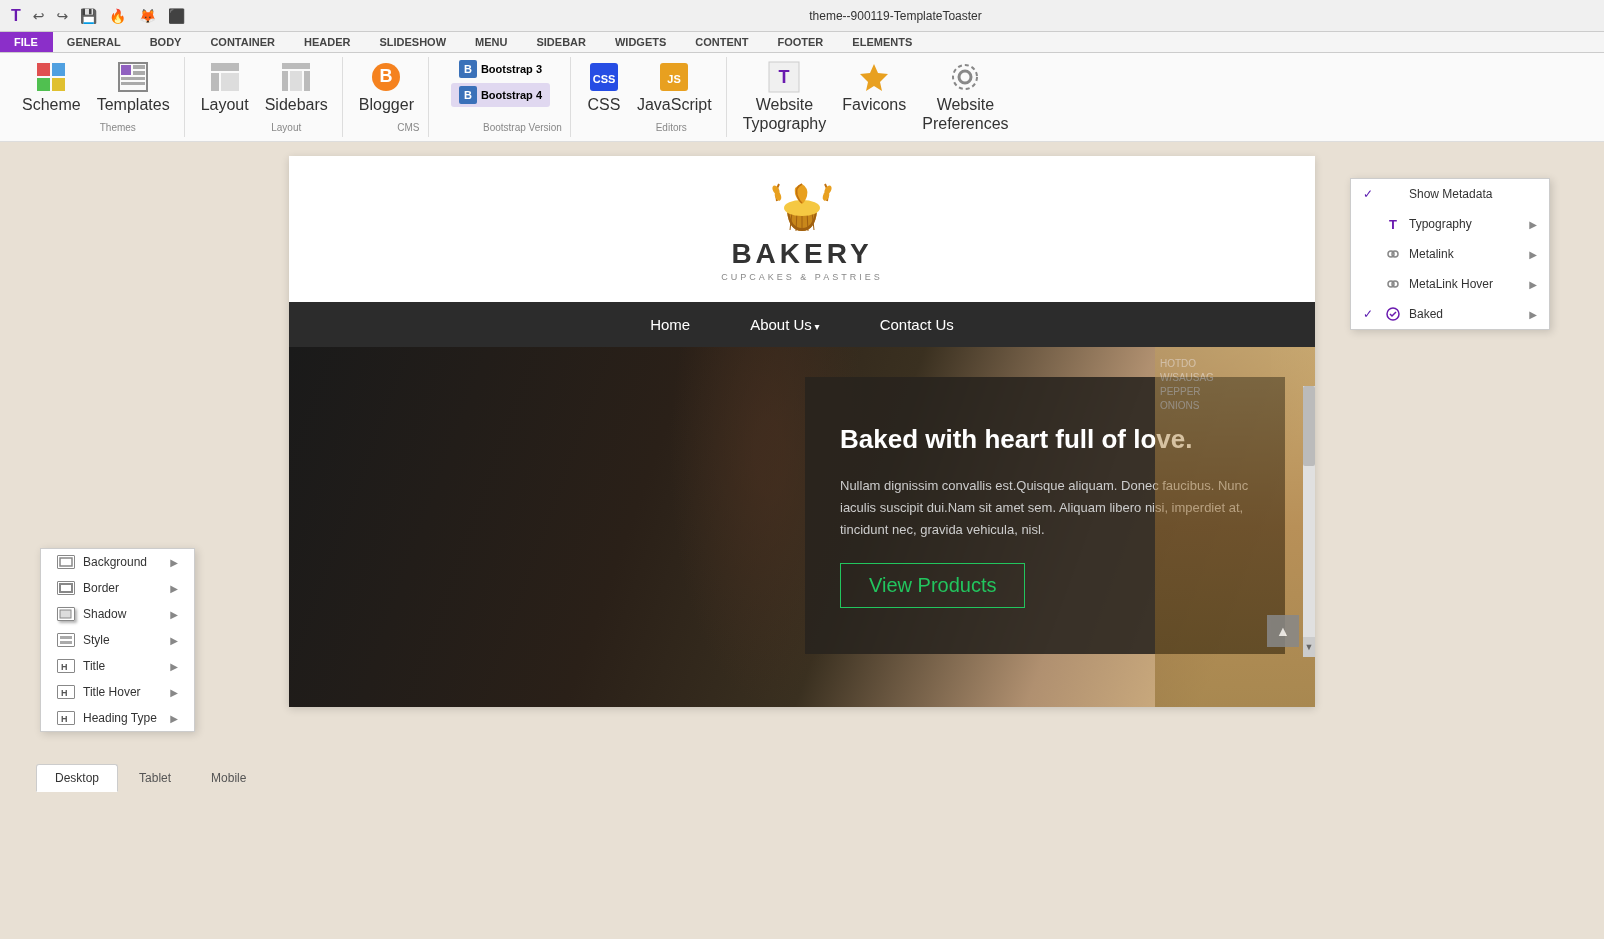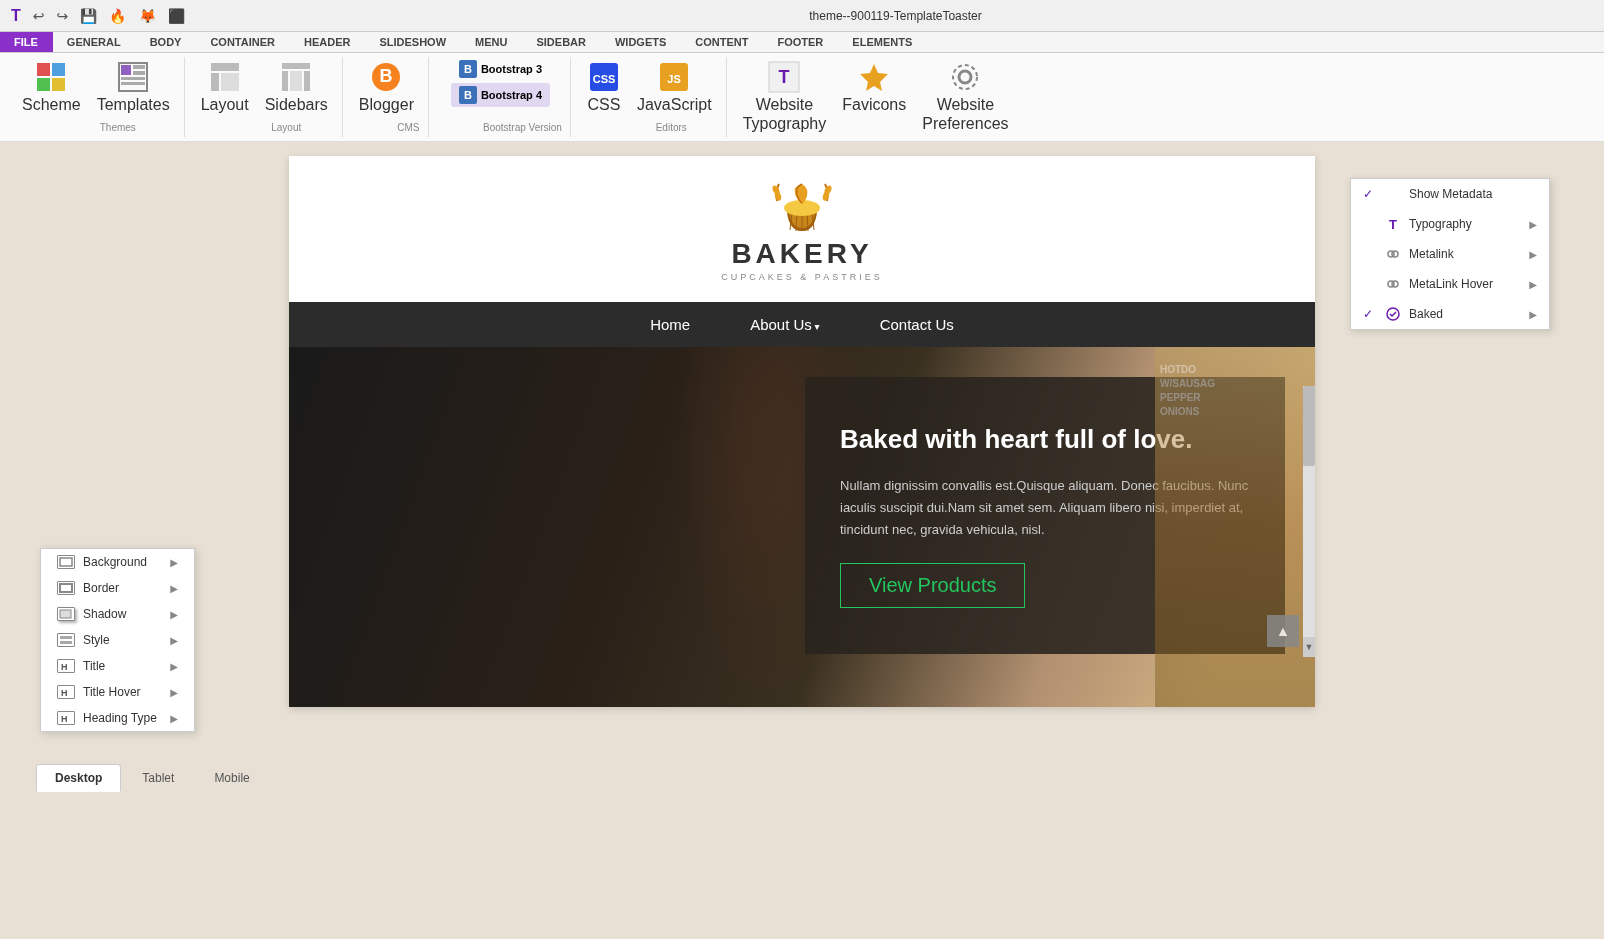--- a/index.html
+++ b/index.html
@@ -302,21 +302,21 @@
       cursor: pointer;
       border-radius: 3px 3px 0 0;
       color: #555;
       border: 1px solid transparent;
     }
     .bottom-tab.active {
       background: #fff;
       border: 1px solid #ccc;
       border-bottom: 1px solid #fff;
       color: #333;
-      font-weight: 700;
+      font-weight: 400;
     }
 
     
     .left-context-menu {
       position: absolute;
       left: 40px;
       bottom: 60px;
       background: #fff;
       border: 1px solid #ccc;
       box-shadow: 2px 2px 8px rgba(0,0,0,0.15);
@@ -612,21 +612,21 @@
 
       <div style="position:absolute;left:380px;top:0;width:200px;bottom:0;background:radial-gradient(ellipse at 50% 30%, #4a3020 10%, transparent 70%);opacity:0.6;"></div>
 
       <div class="hero-content">
         <div class="hero-title">Baked with heart full of love.</div>
         <div class="hero-text">Nullam dignissim convallis est.Quisque aliquam. Donec faucibus. Nunc iaculis suscipit dui.Nam sit amet sem. Aliquam libero nisi, imperdiet at, tincidunt nec, gravida vehicula, nisl.</div>
         <a class="hero-btn">View Products</a>
       </div>
 
       <div style="position:absolute;right:0;top:0;width:160px;bottom:0;background:linear-gradient(to bottom, #c0a060 0%, #a07030 50%, #806020 100%);opacity:0.5;">
-        <div style="color:#fff;font-size:10px;padding:16px 5px;font-weight:bold;line-height:1.4;opacity:0.8;">HOTDO<br>W/SAUSAG<br>PEPPER<br>ONIONS</div>
+        <div style="color:#fff;font-size:10px;padding:10px 5px;font-weight:normal;line-height:1.4;opacity:0.8;">HOTDO<br>W/SAUSAG<br>PEPPER<br>ONIONS</div>
       </div>
 
       <div class="scroll-top-btn">▲</div>
     </div>
 
     <div class="canvas-scrollbar" style="position:absolute;right:0;top:230px;bottom:50px;width:12px;">
       <div class="canvas-scrollbar-thumb"></div>
       <div class="canvas-scrollbar-arrow" style="position:absolute;bottom:0;">▼</div>
     </div>
   </div>

